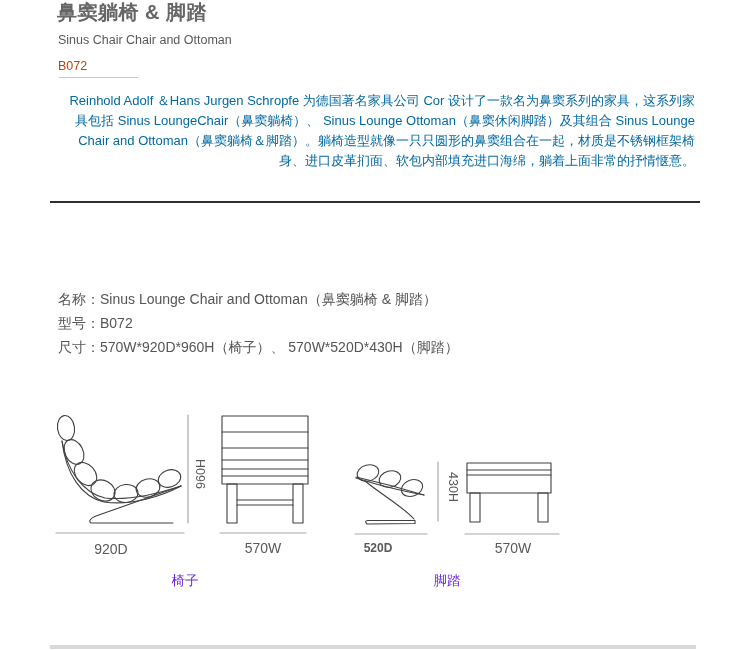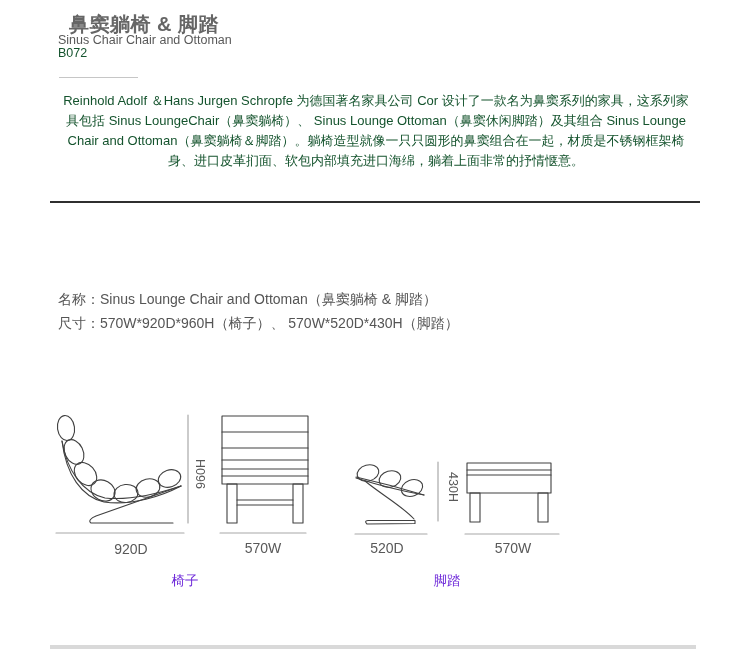--- a/index.html
+++ b/index.html
@@ -6,38 +6,38 @@
   body {
     width:750px; height:650px; position:relative; overflow:hidden;
     font-family:"Liberation Sans","DejaVu Sans",sans-serif;
     color:#595959;
   }
   .page { position:absolute; inset:0; background:#fff; }
 
   .title {
     position:absolute; left:57px; top:0px;
     font-size:20px; line-height:24px; font-weight:600; color:#666;
-    letter-spacing:0.5px; margin:12px;
+    letter-spacing:0.5px; margin:0;
   }
   .subtitle {
     position:absolute; left:58px; top:33px;
     font-size:12.5px; color:#595959;
   }
   .model {
-    position:absolute; left:58px; top:46px;
-    font-size:12.5px; color:#14532d;
+    position:absolute; left:58px; top:59px;
+    font-size:12.5px; color:#c2410c;
   }
   .title-underline {
     position:absolute; left:59px; top:77px; width:79px; height:0;
     border-top:1px solid #c6c6c6;
   }
 
   .description {
     position:absolute; left:57px; top:91px; width:638px;
-    font-size:13px; line-height:20px; color:#14532d; text-align:center;
+    font-size:13px; line-height:20px; color:#0369a1; text-align:right;
   }
 
   .section-divider {
     position:absolute; left:50px; top:201px; width:650px; height:2px;
     background:#2f2f2f;
   }
 
   .specs {
     position:absolute; left:58px; top:251px;
     font-size:14px; line-height:24px; color:#555;margin-top:36px;
@@ -72,20 +72,21 @@
   <div class="subtitle">Sinus Chair Chair and Ottoman</div>
   <div class="model">B072</div>
   <div class="title-underline"></div>
 
   <div class="description">Reinhold Adolf ＆Hans Jurgen Schropfe 为德国著名家具公司 Cor 设计了一款名为鼻窦系列的家具，这系列家具包括 Sinus LoungeChair（鼻窦躺椅）、 Sinus Lounge Ottoman（鼻窦休闲脚踏）及其组合 Sinus Lounge Chair and Ottoman（鼻窦躺椅＆脚踏）。躺椅造型就像一只只圆形的鼻窦组合在一起，材质是不锈钢框架椅身、进口皮革扪面、软包内部填充进口海绵，躺着上面非常的抒情惬意。</div>
 
   <div class="section-divider"></div>
 
   <div class="specs">
     <div>名称：Sinus Lounge Chair and Ottoman（鼻窦躺椅 &amp; 脚踏）</div>
+    <div>型号：B072</div>
     <div>尺寸：570W*920D*960H（椅子）、 570W*520D*430H（脚踏）</div>
   </div>
 
   <svg class="drawings-svg" width="520" height="135" viewBox="0 0 520 135" fill="none" stroke-linecap="round" stroke-linejoin="round">
 
     <g stroke="#404040" stroke-width="1.1">
       <ellipse cx="16" cy="23" rx="8.5" ry="12.5" transform="rotate(-8 16 23)"></ellipse>
       <ellipse cx="24" cy="47" rx="9" ry="13" transform="rotate(-26 24 47)"></ellipse>
       <ellipse cx="35.5" cy="69" rx="9.5" ry="13" transform="rotate(-42 35.5 69)"></ellipse>
       <ellipse cx="53" cy="85.5" rx="10" ry="12.5" transform="rotate(-62 53 85.5)"></ellipse>
@@ -132,24 +133,24 @@
       <line x1="138" y1="10" x2="138" y2="118"></line>
       <line x1="6" y1="128" x2="134" y2="128"></line>
       <line x1="170" y1="128" x2="256" y2="128"></line>
       <line x1="388" y1="57" x2="388" y2="116"></line>
       <line x1="305" y1="129" x2="377" y2="129"></line>
       <line x1="415" y1="129" x2="509" y2="129"></line>
     </g>
   </svg>
 
   <span class="dim-label rot-ccw" style="left:201px; top:474px;">960H</span>
-  <span class="dim-label" style="left:111px; top:549px; font-size:14px;margin-left:20px;">920D</span>
+  <span class="dim-label" style="left:111px; top:549px; font-size:14px;">920D</span>
   <span class="dim-label" style="left:263px; top:548px; font-size:14px;">570W</span>
   <span class="dim-label rot-cw" style="left:453px; top:487px;">430H</span>
-  <span class="dim-label" style="left:387px; top:548px; font-size:14px;">520D</span>
+  <span class="dim-label" style="left:378px; top:548px; font-size:12px;font-weight:bold;">520D</span>
   <span class="dim-label" style="left:513px; top:548px; font-size:14px;">570W</span>
 
   <span class="fig-label" style="left:185px; top:581px;">椅子</span>
   <span class="fig-label" style="left:447px; top:581px;">脚踏</span>
 
   <div class="bottom-divider"></div>
 
 </div>
 
 </body></html>

